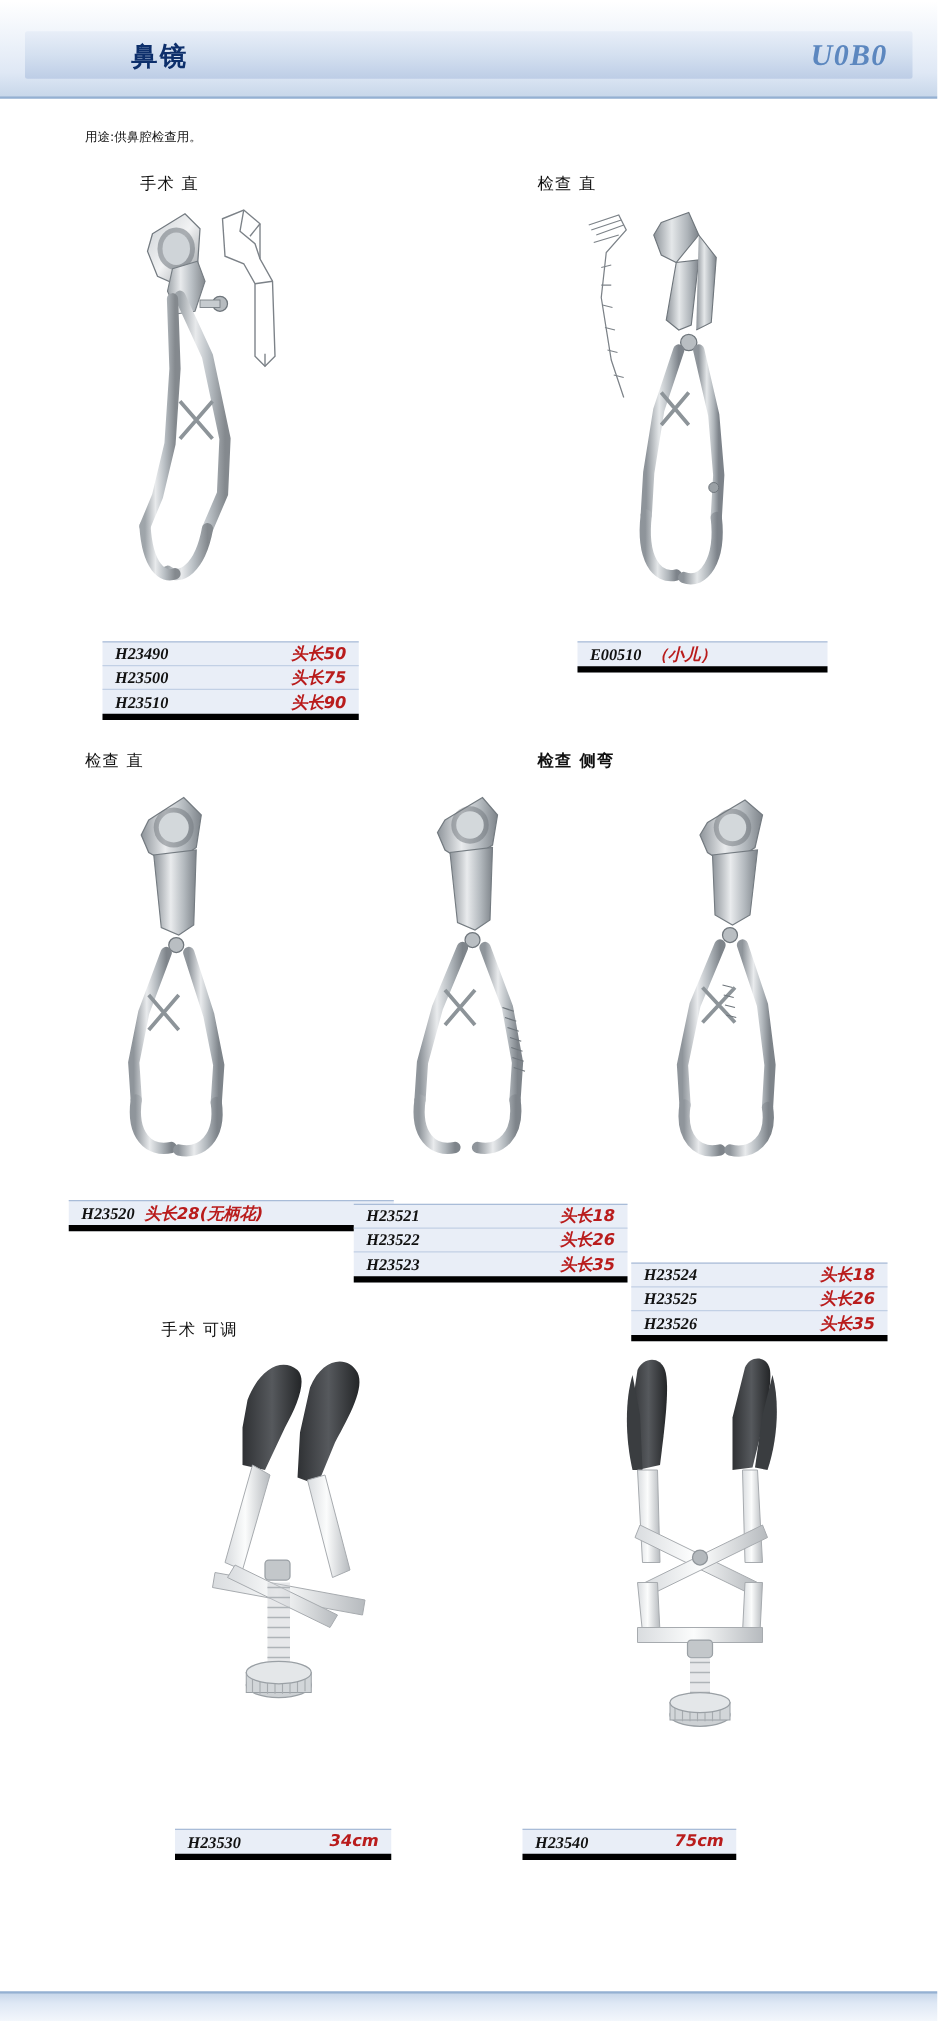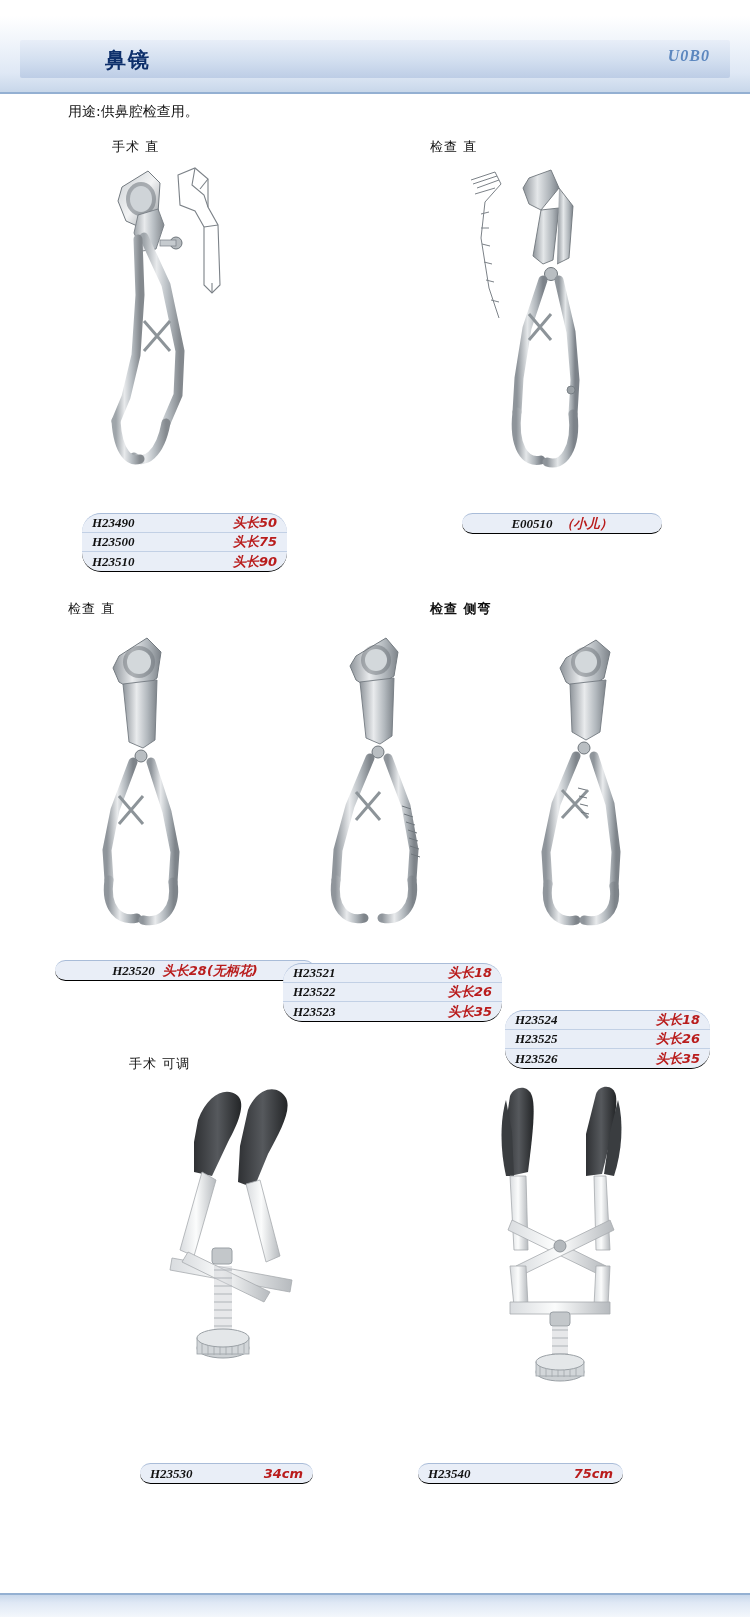--- a/index.html
+++ b/index.html
@@ -12,21 +12,21 @@
     height: 1617px;
     position: relative;
     font-family: "Liberation Sans", sans-serif;
     color: #1a1a1a;
     overflow: hidden;
   }
 
   
   .page-header {
     position: absolute;
-    left: 0; top: 16px;
+    left: 0; top: 1px;
     width: 750px;
     height: 78px;
     background: linear-gradient(to bottom, #ffffff 0%, #eef3fa 40%, #dfe8f5 75%, #c8d7ea 100%);
     border-bottom: 2px solid #94b0d2;
   }
   .header-tab {
     position: absolute;
     left: 20px; top: 24px;
     width: 710px; height: 38px;
     background: linear-gradient(to bottom, #e8eef8 0%, #d4e0f0 50%, #bdcde6 100%);
@@ -37,51 +37,50 @@
     left: 105px; top: 30px;
     font-size: 21px;
     font-weight: bold;
     color: #0d2f6b;
     letter-spacing: 2px;
     font-family: "DejaVu Sans", sans-serif;
   }
   .header-code {
     position: absolute;
     right: 40px; top: 31px;
-    font-size: 16px;
+    font-size: 24px;
     font-style: italic;
     font-weight: bold;
     color: #5c87bf;
     letter-spacing: 1px;
     font-family: "Liberation Serif", serif;
   }
 
   
   .usage-note {
     position: absolute;
     left: 68px; top: 103px;
-    font-size: 14px;
+    font-size: 10px;
     color: #111;
     font-family: "DejaVu Sans", sans-serif;
   }
   .group-label {
     position: absolute;
     font-size: 13px;
     color: #111;
     font-family: "DejaVu Sans", sans-serif;
     letter-spacing: 1px;
   }
 
   
   .spec-table {
     position: absolute;
     background: #e9eef7;
     border-top: 1px solid #a9bcd8;
-    border-bottom: 1px solid #000000;
-    border-radius: 19px;
+    border-bottom: 5px solid #000000;
   }
   .spec-row {
     display: flex;
     align-items: center;
     height: 19px;
     border-bottom: 1px solid #c2d0e5;
     padding: 0 10px;
   }
   .spec-row:last-child { border-bottom: none; }
   .spec-code {
@@ -95,21 +94,21 @@
   }
   .spec-desc {
     font-style: italic;
     font-weight: bold;
     font-size: 13px;
     font-family: "DejaVu Sans", sans-serif;
     color: #b91c1c;
     margin-left: auto;
     white-space: nowrap;
   }
-  .spec-row.centered { justify-content: center; }
+  .spec-row.centered { }
   .spec-row.centered .spec-desc { margin-left: 8px; }
 
   
   .page-footer {
     position: absolute;
     left: 0; bottom: 0;
     width: 750px; height: 24px;
     background: linear-gradient(to bottom, #c8d7ea 0%, #dfe8f5 35%, #f3f7fc 100%);
     border-top: 2px solid #94b0d2;
   }
@@ -425,20 +424,20 @@
   </svg>
 </div>
 
 <div class="spec-table" style="left:140px; top:1463px; width:173px;">
   <div class="spec-row">
     <span class="spec-code">H23530</span>
     <span class="spec-desc">34cm</span>
   </div>
 </div>
 
-<div class="spec-table" style="left:418px; top:1463px; width:205px;text-align:right;">
+<div class="spec-table" style="left:418px; top:1463px; width:171px;text-align:right;">
   <div class="spec-row">
     <span class="spec-code">H23540</span>
     <span class="spec-desc">75cm</span>
   </div>
 </div>
 
 <div class="page-footer"></div>
 
 </body></html>

